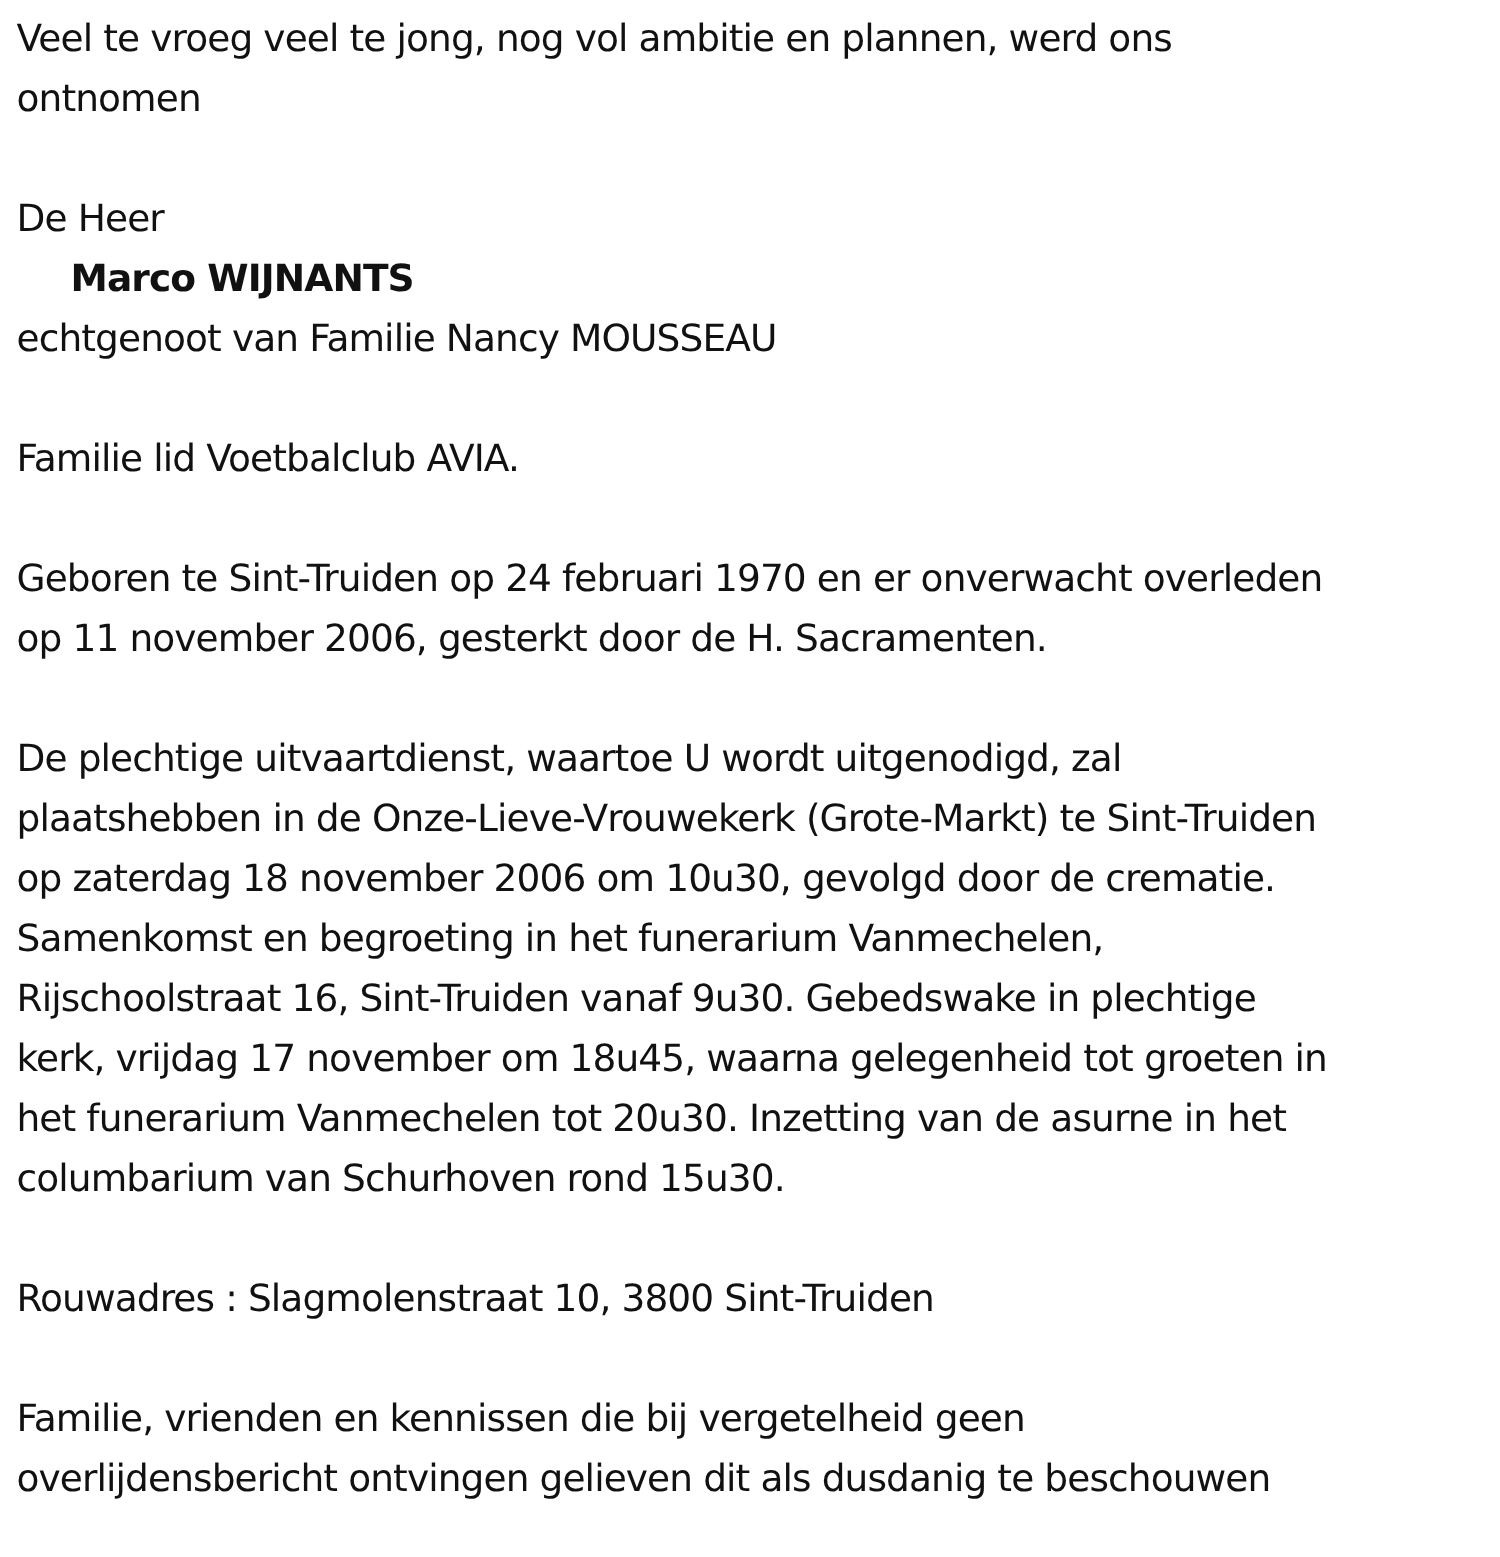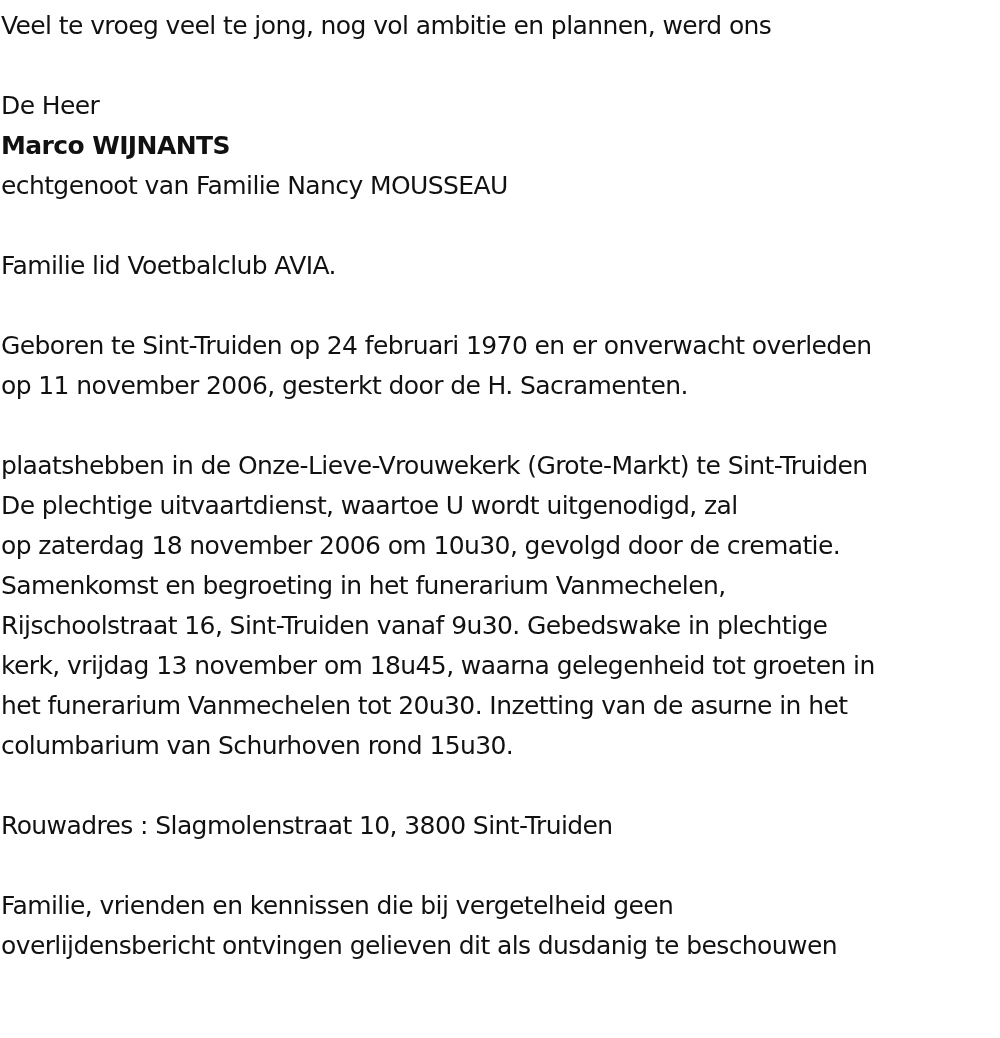--- a/index.html
+++ b/index.html
@@ -9,63 +9,64 @@
   }
   body {
     width: 1000px;
     height: 1038px;
     overflow: hidden;
     font-family: "DejaVu Sans", sans-serif;
     color: #111111;
   }
   .doc {
     position: relative;
-    padding: 6px 0 0 1px;
+    padding: 6px 0 0 11px;
     width: 985px;
   }
   .line {
     font-size: 25px;
     line-height: 40px;
     height: 40px;
     white-space: nowrap;
     letter-spacing: -0.6px;
   }
   .blank { height: 40px; }
-  .bold { font-weight: bold; }
+  .bold { font-weight: bold; margin-left: 36px; }
 </style>
 </head>
 <body>
 
 <div class="doc">
   <div>
     <div class="line">Veel te vroeg veel te jong, nog vol ambitie en plannen, werd ons</div>
+    <div class="line">ontnomen</div>
   </div>
   <div class="blank"></div>
 
   <div class="line">De Heer</div>
   <div class="line bold">Marco WIJNANTS</div>
   <div class="line">echtgenoot van Familie Nancy MOUSSEAU</div>
   <div class="blank"></div>
 
   <div class="line">Familie lid Voetbalclub AVIA.</div>
   <div class="blank"></div>
 
   <div>
     <div class="line">Geboren te Sint-Truiden op 24 februari 1970 en er onverwacht overleden</div>
     <div class="line">op 11 november 2006, gesterkt door de H. Sacramenten.</div>
   </div>
   <div class="blank"></div>
 
   <div>
+    <div class="line">De plechtige uitvaartdienst, waartoe U wordt uitgenodigd, zal</div>
     <div class="line">plaatshebben in de Onze-Lieve-Vrouwekerk (Grote-Markt) te Sint-Truiden</div>
-    <div class="line">De plechtige uitvaartdienst, waartoe U wordt uitgenodigd, zal</div>
     <div class="line">op zaterdag 18 november 2006 om 10u30, gevolgd door de crematie.</div>
     <div class="line">Samenkomst en begroeting in het funerarium Vanmechelen,</div>
     <div class="line">Rijschoolstraat 16, Sint-Truiden vanaf 9u30. Gebedswake in plechtige</div>
-    <div class="line">kerk, vrijdag 13 november om 18u45, waarna gelegenheid tot groeten in</div>
+    <div class="line">kerk, vrijdag 17 november om 18u45, waarna gelegenheid tot groeten in</div>
     <div class="line">het funerarium Vanmechelen tot 20u30. Inzetting van de asurne in het</div>
     <div class="line">columbarium van Schurhoven rond 15u30.</div>
   </div>
   <div class="blank"></div>
 
   <div class="line">Rouwadres : Slagmolenstraat 10, 3800 Sint-Truiden</div>
   <div class="blank"></div>
 
   <div>
     <div class="line">Familie, vrienden en kennissen die bij vergetelheid geen</div>

